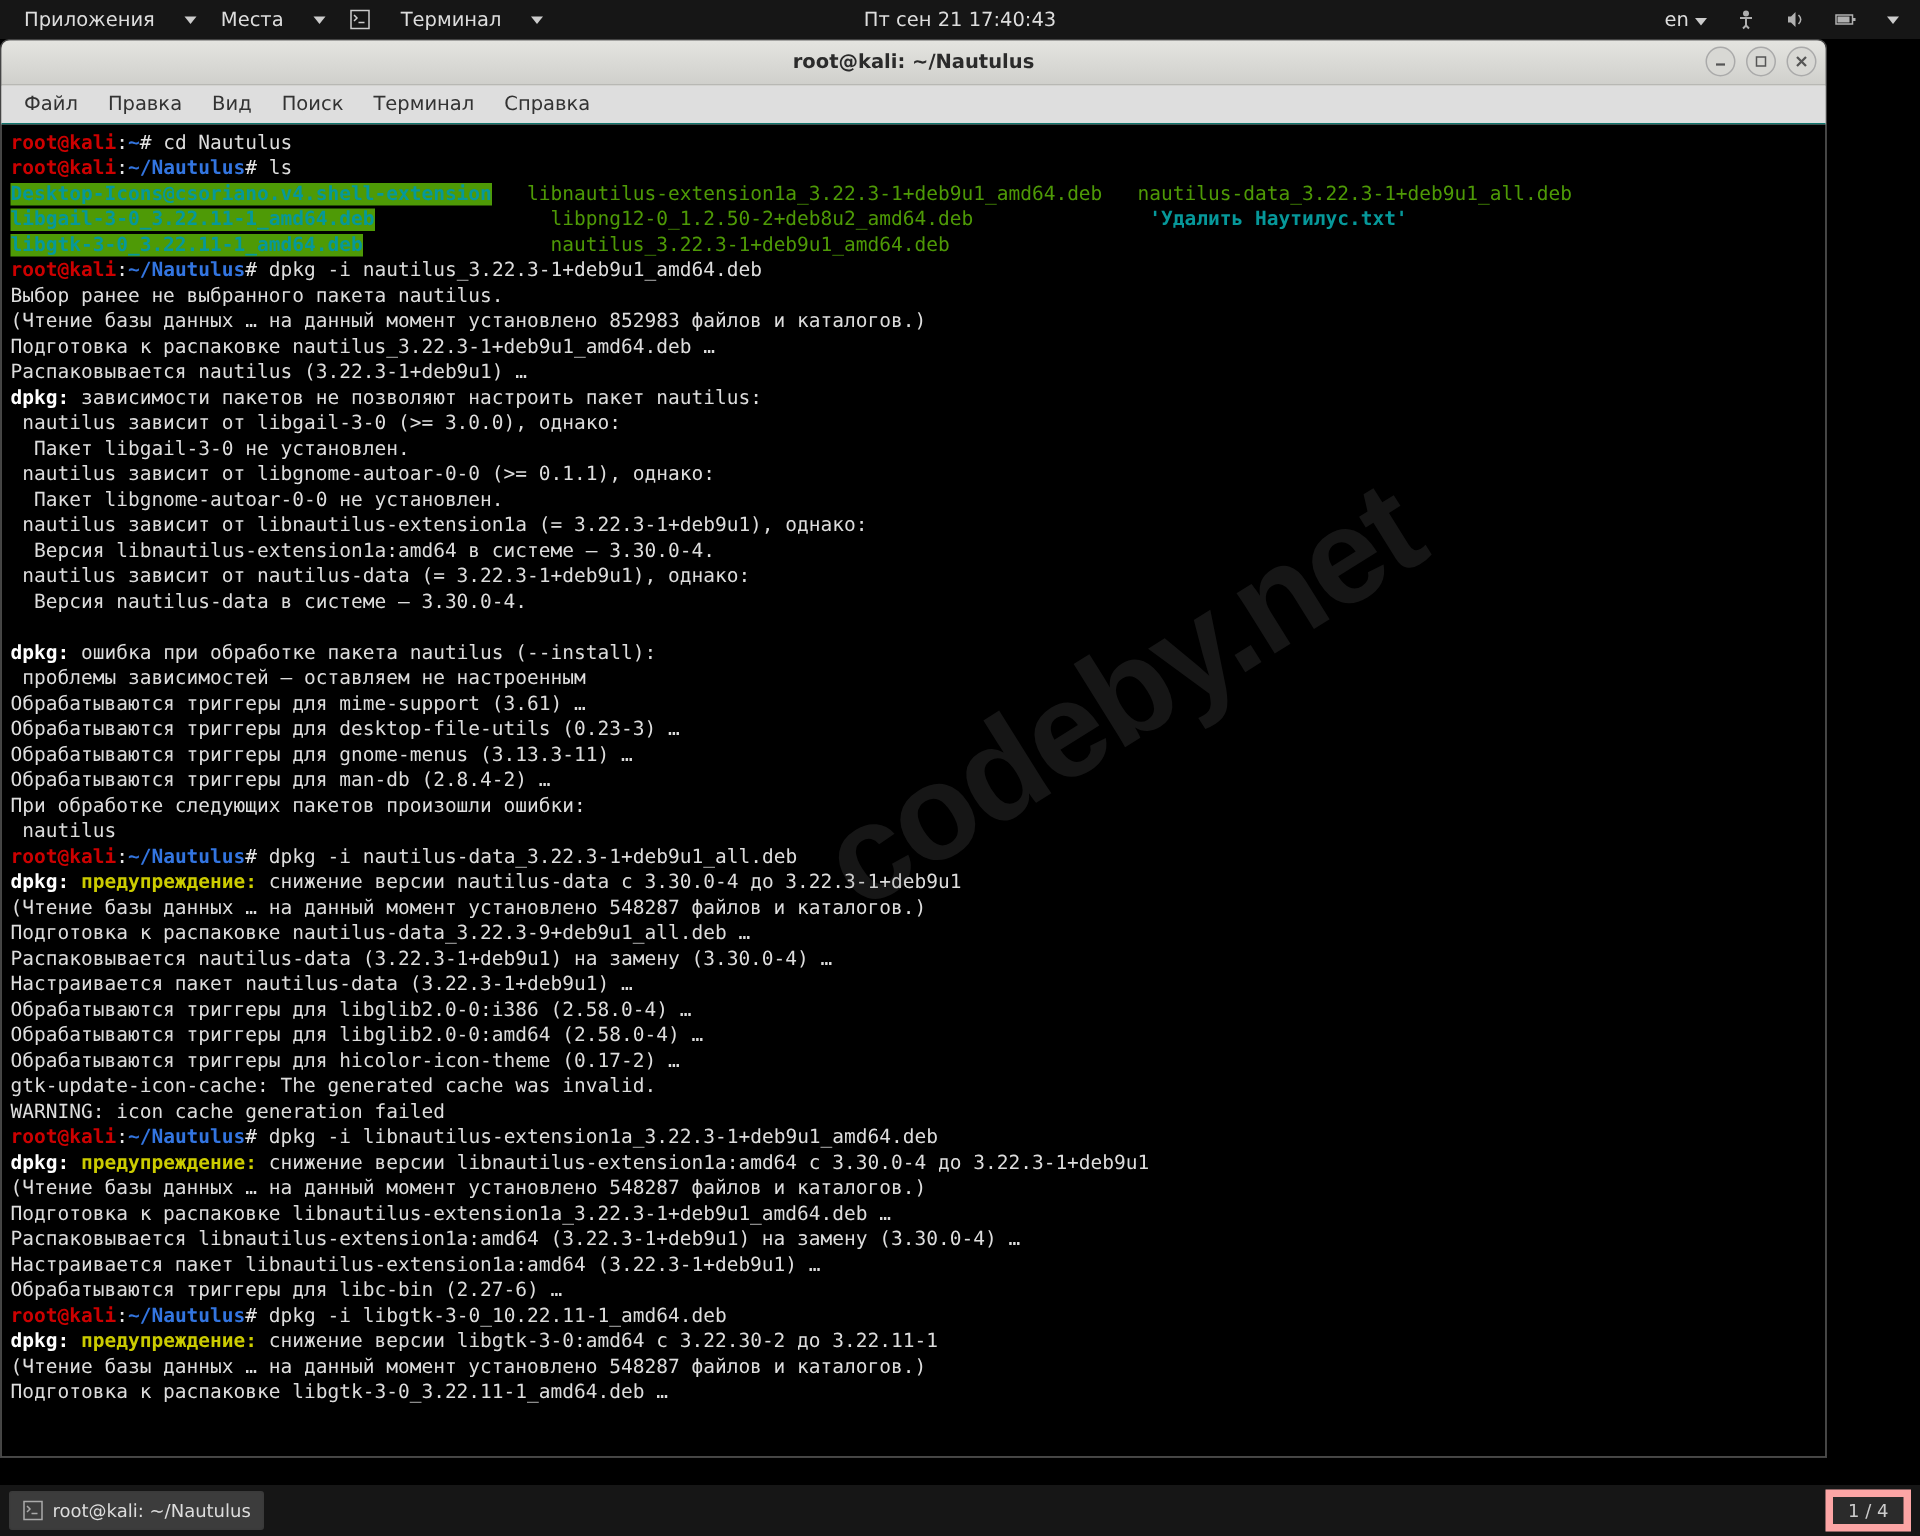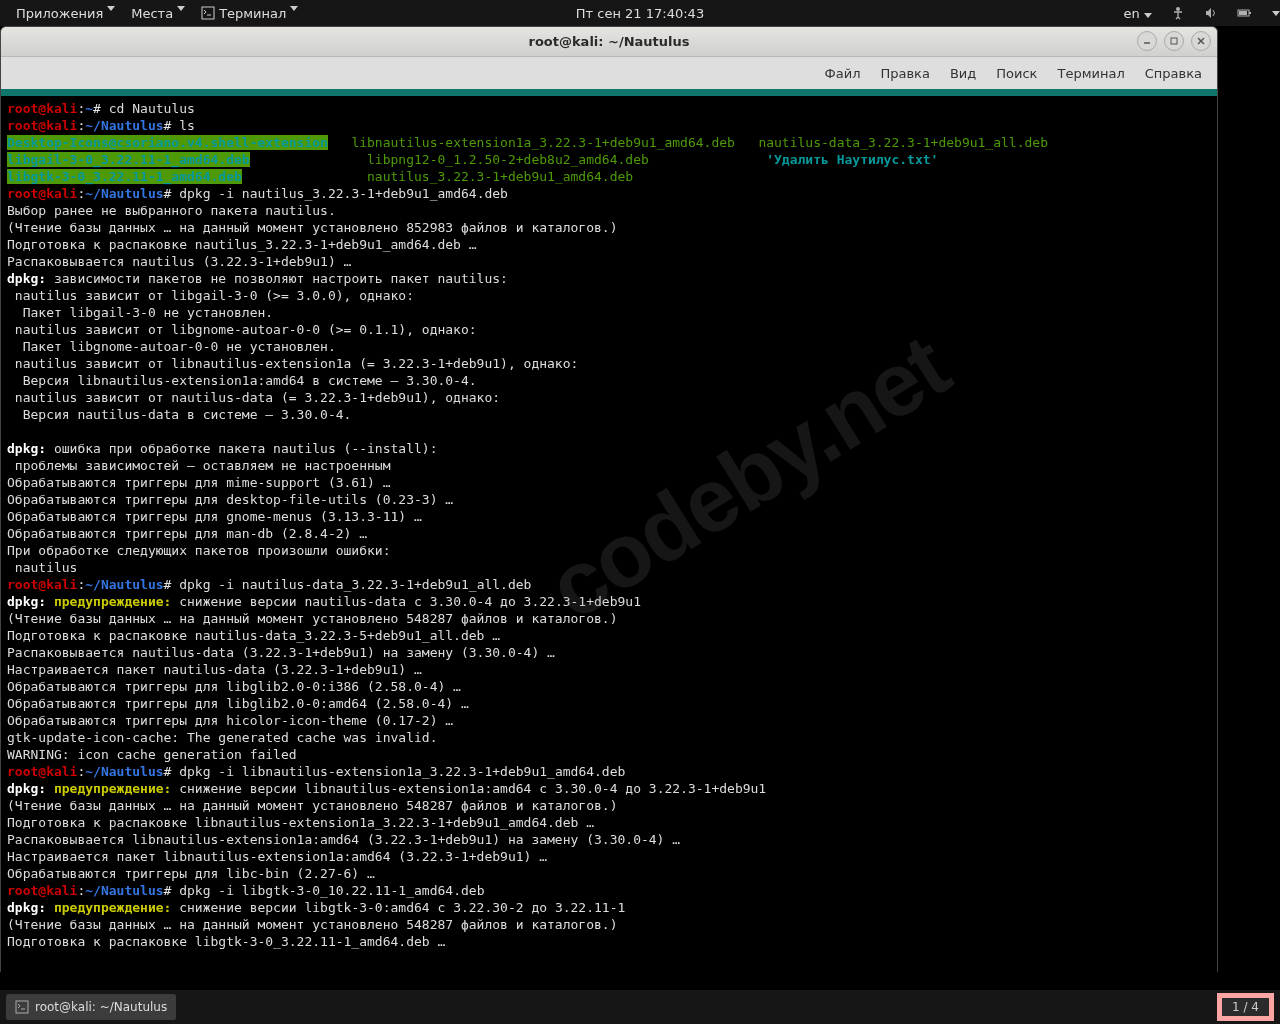--- a/index.html
+++ b/index.html
@@ -1,32 +1,32 @@
 <!DOCTYPE html>
 <html><head>
 <meta charset="utf-8">
 <style>
 * { margin: 0; padding: 0; box-sizing: border-box; }
 body { width: 1280px; height: 1024px; overflow: hidden; font-family: "DejaVu Sans", sans-serif; background: #000; position: relative; }
 
 
 .top-panel { height: 26px; background: #161616; color: #ddd; display: flex; align-items: center; font-size: 13px; position: relative; }
 .top-panel .left { display: flex; gap: 4px; padding-left: 10px; }
-.top-panel .item { padding: 0 6px; display: flex; align-items: flex-start; gap: 4px; }
+.top-panel .item { padding: 0 6px; display: flex; align-items: center; gap: 20px; }
 .top-panel .center { position: absolute; left: 50%; transform: translateX(-50%); }
-.top-panel .right { margin-left: auto; display: flex; gap: 19px; align-items: center; }
+.top-panel .right { margin-left: auto; display: flex; gap: 19px; padding-right: 14px; align-items: center; }
 .top-panel .right svg { opacity: .85; }
 .chev { width: 0; height: 0; border-left: 4px solid transparent; border-right: 4px solid transparent; border-top: 5px solid #ccc; display: inline-block; }
 
 
 .window { position: absolute; top: 26px; left: 0; width: 1218px; height: 946px; background: #dadad6; border: 1px solid #444; border-radius: 6px 6px 0 0; overflow: visible; }
 .titlebar { height: 30px; background: linear-gradient(#e4e4e0, #d0d0cc); display: flex; align-items: center; justify-content: center; position: relative; font-size: 13px; font-weight: bold; color: #2b2b2b; border-bottom: 1px solid #b8b8b4; border-radius: 6px 6px 0 0; }
 .win-controls { position: absolute; right: 6px; top: 4px; display: flex; gap: 7px; }
 .win-btn { width: 20px; height: 20px; border-radius: 50%; background: #d8d8d4; border: 1px solid #aaa; display: flex; align-items: center; justify-content: center; font-size: 11px; color: #555; cursor: pointer; }
-.menubar { height: 26px; background: #dedede; display: flex; align-items: center; padding: 16px 6px; gap: 2px; font-size: 13px; color: #333; border-bottom: 7px solid #0f766e; justify-content: flex-end; }
+.menubar { height: 26px; background: #dedede; display: flex; align-items: center; padding: 3px 6px; gap: 2px; font-size: 13px; color: #333; border-bottom: 1px solid #0f766e; }
 .menubar .m { padding: 2px 9px; cursor: pointer; }
 
 .terminal { background: #000; width: 100%; height: calc(100% - 56px); padding: 4px 6px; font-family: "DejaVu Sans Mono", monospace; font-size: 13px; line-height: 17px; color: #ddd; position: relative; overflow: hidden; }
 .terminal pre { font-family: inherit; white-space: pre-wrap; }
 .c-red { color: #cc0000; font-weight: bold; }
 .c-blue { color: #3375e0; font-weight: bold; }
 .c-white { color: #e6e6e6; }
 .c-bold { color: #fff; font-weight: bold; }
 .c-yellow { color: #cccc00; font-weight: bold; }
 .c-cyan { color: #06989a; font-weight: bold; }
@@ -140,21 +140,21 @@
 <span> проблемы зависимостей — оставляем не настроенным</span>
 <span>Обрабатываются триггеры для mime-support (3.61) …</span>
 <span>Обрабатываются триггеры для desktop-file-utils (0.23-3) …</span>
 <span>Обрабатываются триггеры для gnome-menus (3.13.3-11) …</span>
 <span>Обрабатываются триггеры для man-db (2.8.4-2) …</span>
 <span>При обработке следующих пакетов произошли ошибки:</span>
 <span> nautilus</span>
 <span class="c-red">root@kali</span><span class="c-white">:</span><span class="c-blue">~/Nautulus</span><span class="c-white">#</span> <span>dpkg -i nautilus-data_3.22.3-1+deb9u1_all.deb</span>
 <span class="c-bold">dpkg:</span> <span class="c-yellow">предупреждение:</span><span> снижение версии nautilus-data с 3.30.0-4 до 3.22.3-1+deb9u1</span>
 <span>(Чтение базы данных … на данный момент установлено 548287 файлов и каталогов.)</span>
-<span>Подготовка к распаковке nautilus-data_3.22.3-5+deb9u1_all.deb …</span>
+<span>Подготовка к распаковке nautilus-data_3.22.3-9+deb9u1_all.deb …</span>
 <span>Распаковывается nautilus-data (3.22.3-1+deb9u1) на замену (3.30.0-4) …</span>
 <span>Настраивается пакет nautilus-data (3.22.3-1+deb9u1) …</span>
 <span>Обрабатываются триггеры для libglib2.0-0:i386 (2.58.0-4) …</span>
 <span>Обрабатываются триггеры для libglib2.0-0:amd64 (2.58.0-4) …</span>
 <span>Обрабатываются триггеры для hicolor-icon-theme (0.17-2) …</span>
 <span>gtk-update-icon-cache: The generated cache was invalid.</span>
 <span>WARNING: icon cache generation failed</span>
 <span class="c-red">root@kali</span><span class="c-white">:</span><span class="c-blue">~/Nautulus</span><span class="c-white">#</span> <span>dpkg -i libnautilus-extension1a_3.22.3-1+deb9u1_amd64.deb</span>
 <span class="c-bold">dpkg:</span> <span class="c-yellow">предупреждение:</span><span> снижение версии libnautilus-extension1a:amd64 с 3.30.0-4 до 3.22.3-1+deb9u1</span>
 <span>(Чтение базы данных … на данный момент установлено 548287 файлов и каталогов.)</span>

